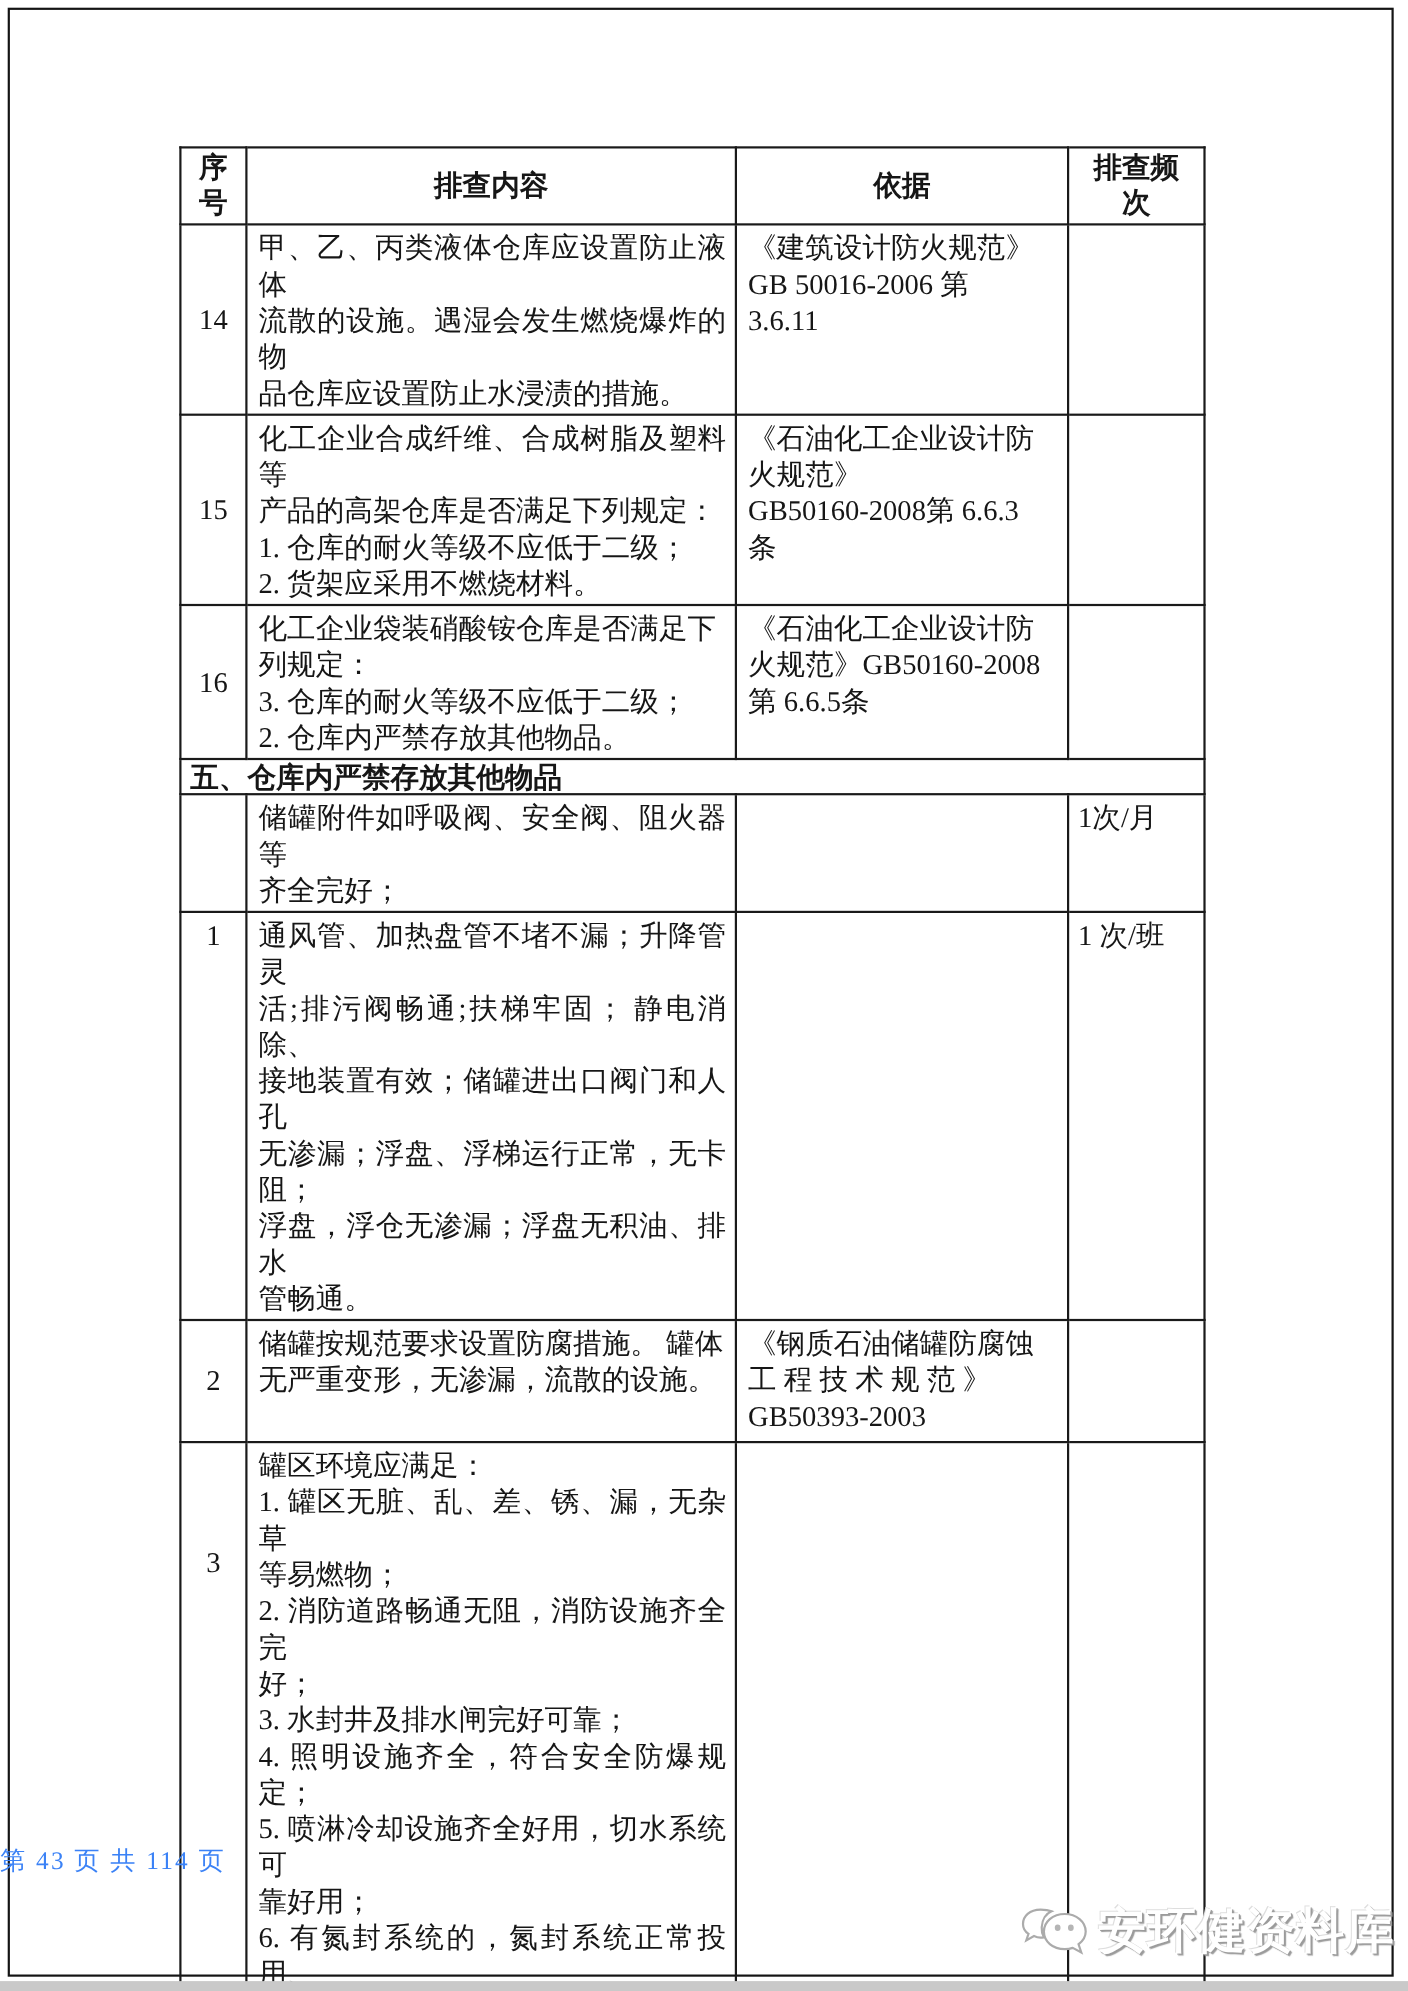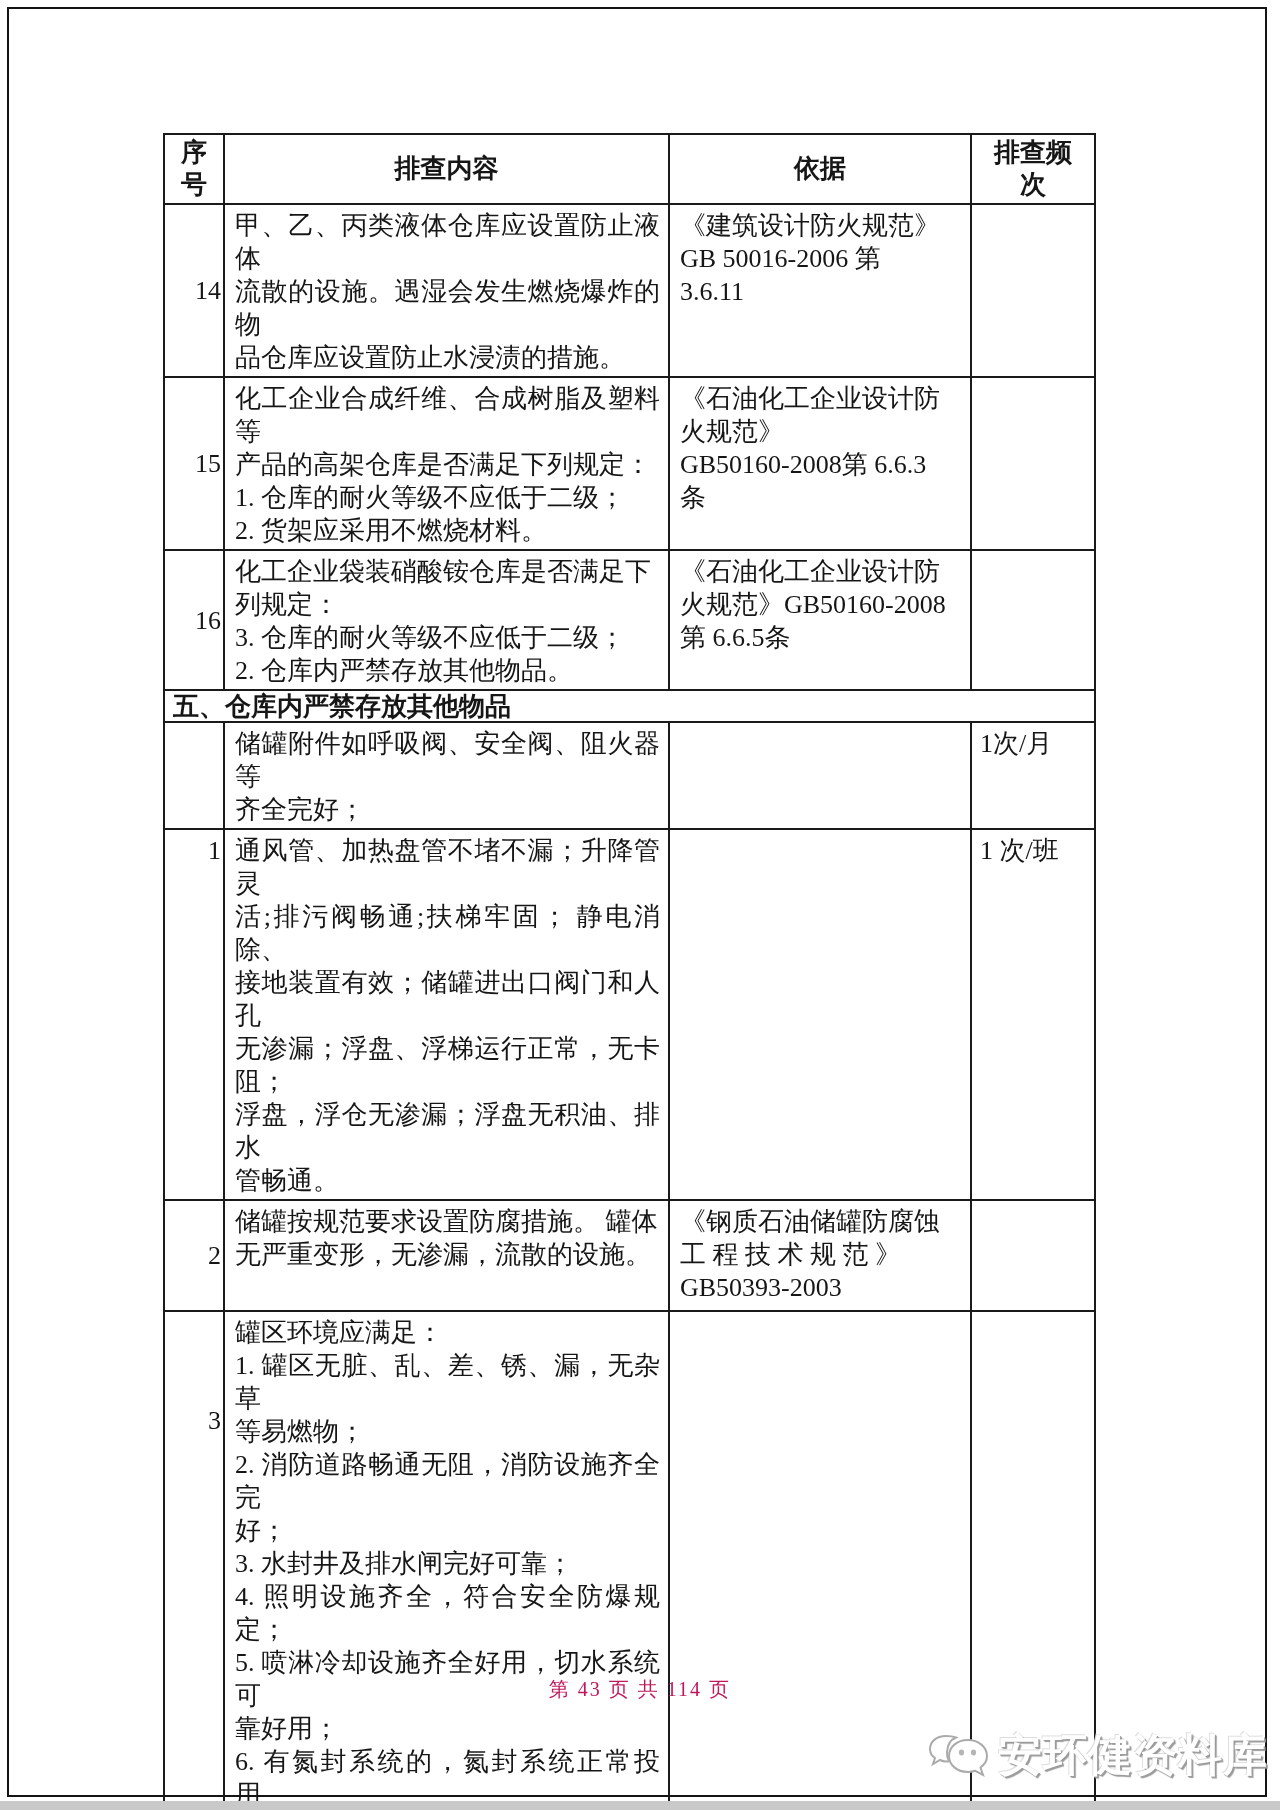--- a/index.html
+++ b/index.html
@@ -27,36 +27,36 @@
   td,th{
     border:2px solid #1a1a1a;box-sizing:border-box;
     vertical-align:top;white-space:pre-line;overflow:hidden;
     padding:4px 8px 2px 10px;text-align:left;
   }
   th{
     text-align:center;vertical-align:middle;font-weight:bold;
     line-height:32px;padding:2px 4px;
   }
   td.no{
-    text-align:right;vertical-align:middle;padding:2px 2px;white-space:pre-line;margin-top:41px;
+    text-align:center;vertical-align:middle;padding:2px 2px;white-space:pre-line;margin-top:41px;
   }
   td.no.top{vertical-align:top;padding-top:4px;}
   td.no.offset{vertical-align:top;padding-top:92px;}
   td.content{text-align:justify;}
   td.basis{text-align:justify;margin-top:17px;}
   td.freq{padding-left:8px;}
   td.section-cell{
     font-weight:bold;padding:1px 6px 0 8px;line-height:29px;white-space:nowrap;
   }
   tr.rh67{height:67px;}  tr.rh125{height:125px;} tr.rh142{height:142px;}
   tr.rh136{height:136px;} tr.rh30{height:30px;}  tr.rh65{height:65px;}
   tr.rh201{height:201px;} tr.rh111{height:111px;} tr.rh393{height:393px;}
   .footer{
-    position:absolute;left:0;top:1676px;width:1280px;text-align:center;
-    font-size:20px;letter-spacing:2px;color:#be185d;
+    position:absolute;left:0;top:1676px;width:1280px;
+    font-size:23px;letter-spacing:2px;color:#3b82f6;
   }
   .watermark{
     position:absolute;left:928px;top:1726px;display:flex;align-items:center;gap:8px;
   }
   .watermark-text{
     font-size:44px;font-weight:bold;color:#ffffff;letter-spacing:1px;
     text-shadow:2px 2px 1px #9b9b9b,-1px -1px 0 #dedede,1px 1px 0 #a8a8a8;
     font-family:"Liberation Sans","DejaVu Sans",sans-serif;
   }
   .bubble-icon{display:block;}

